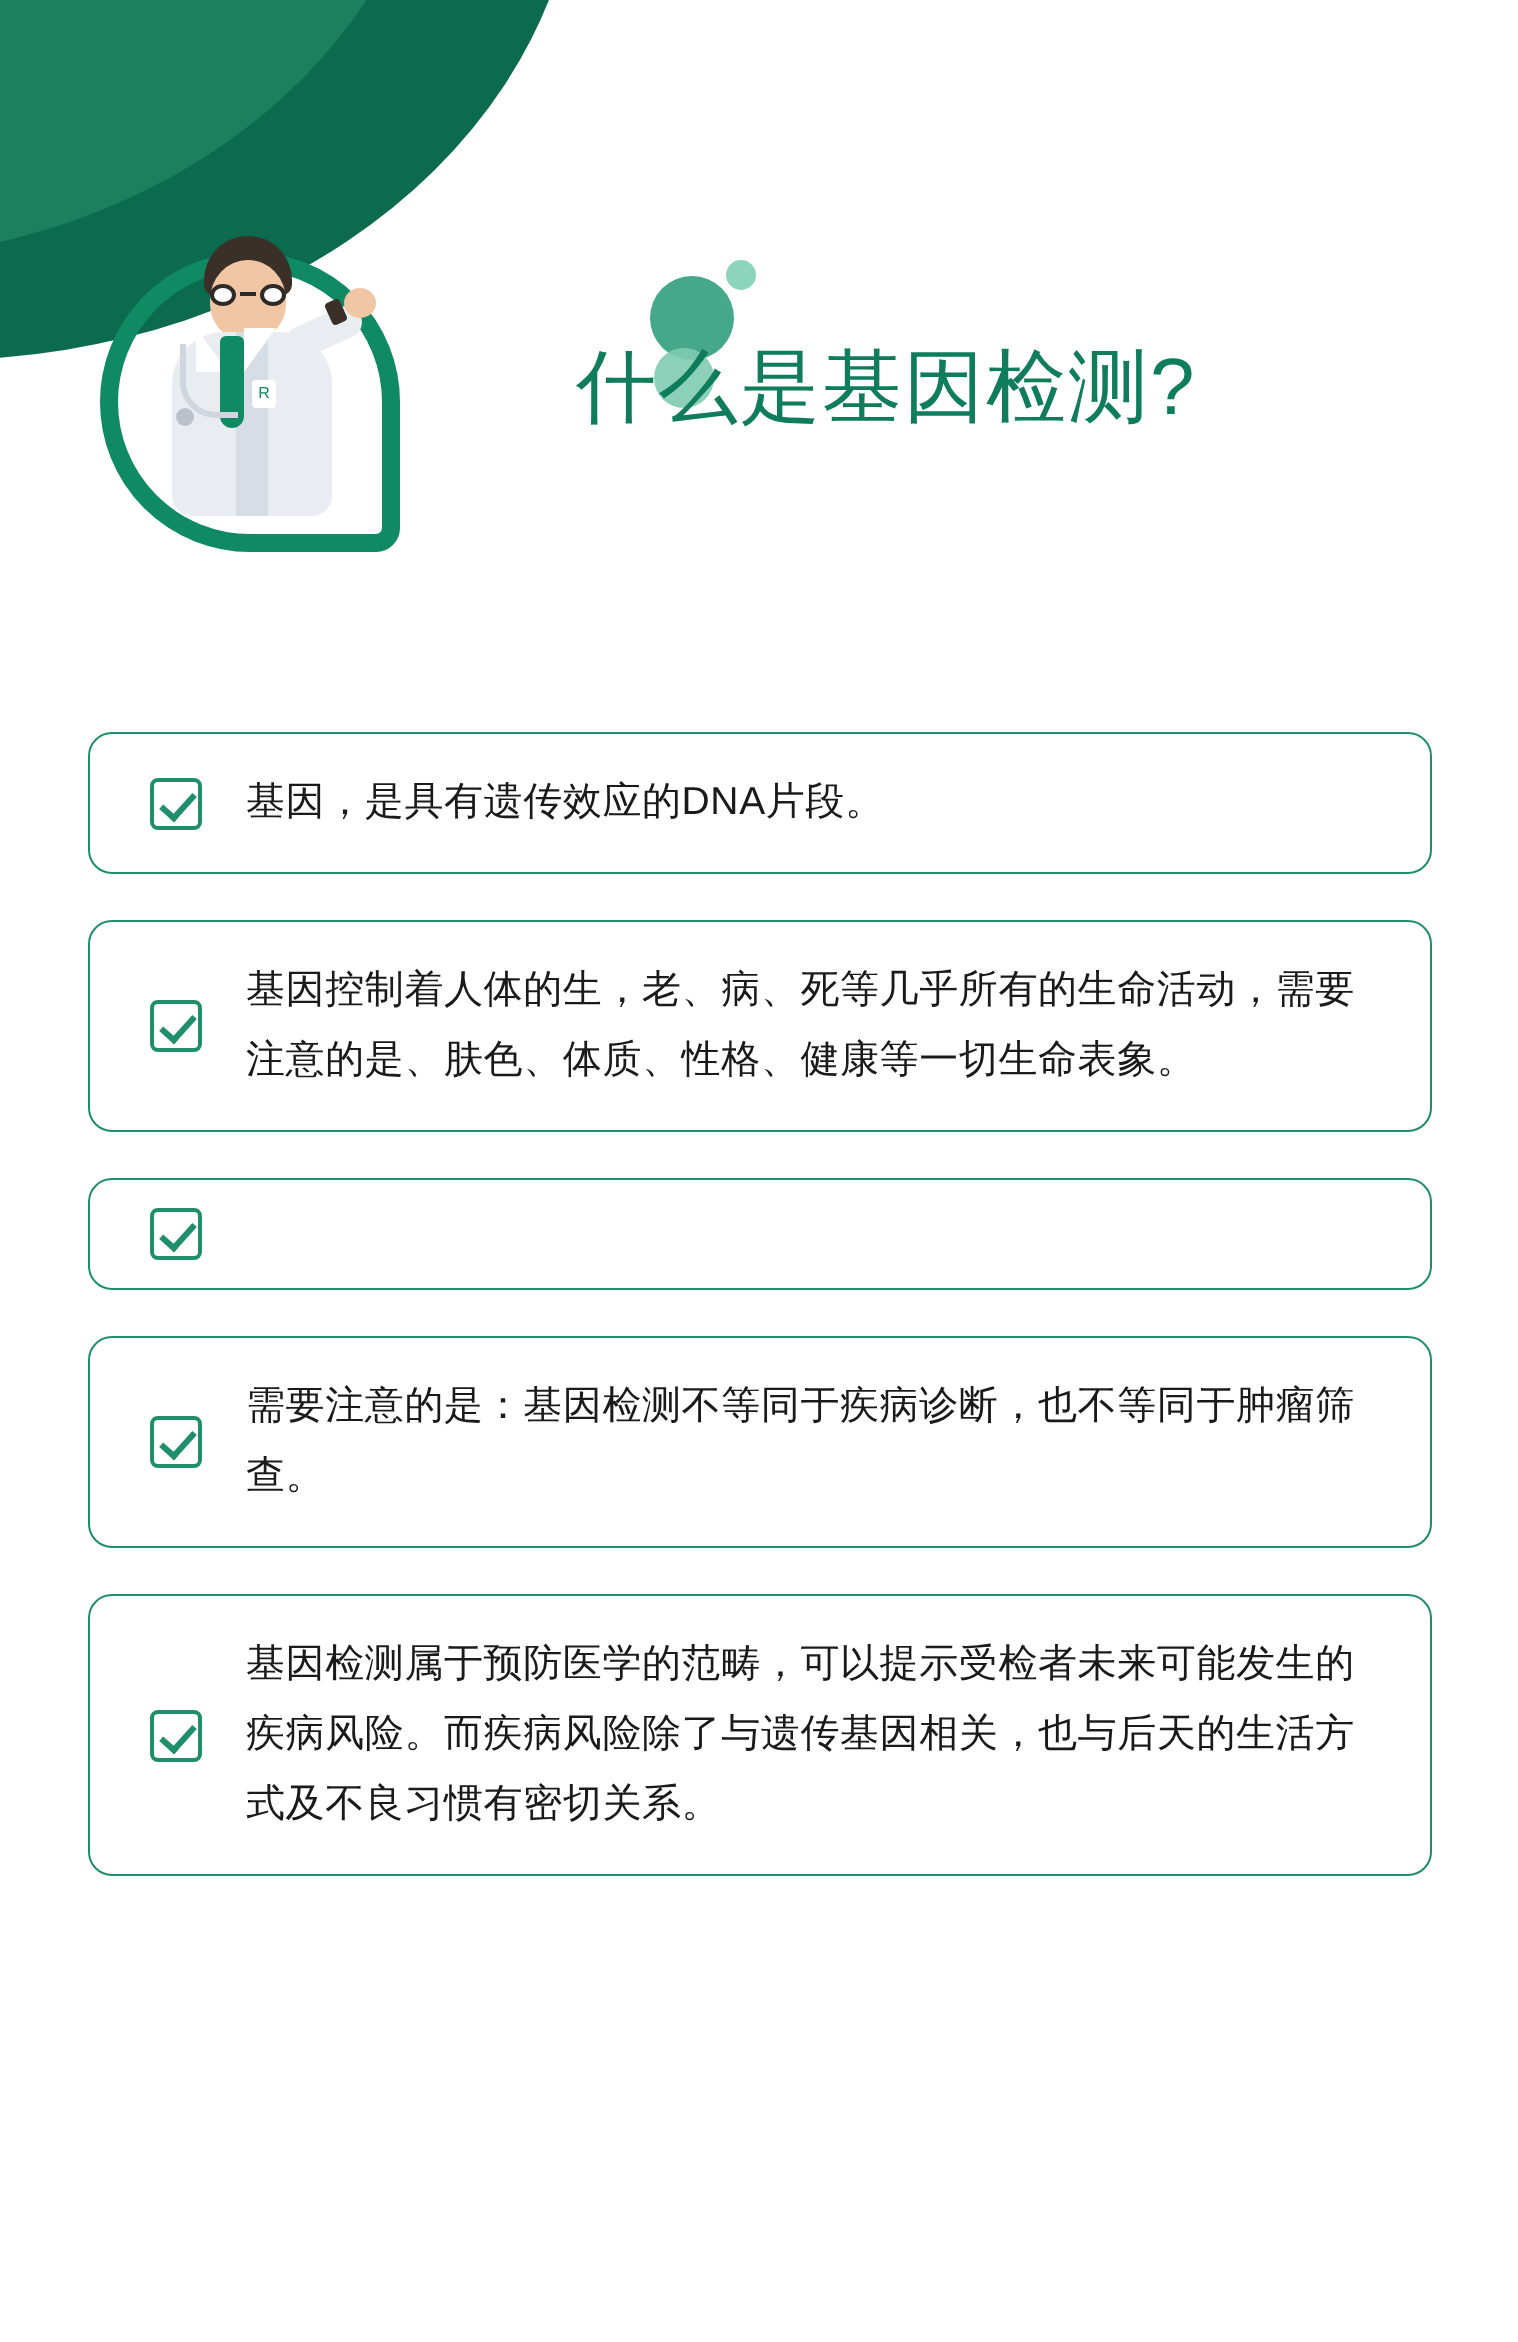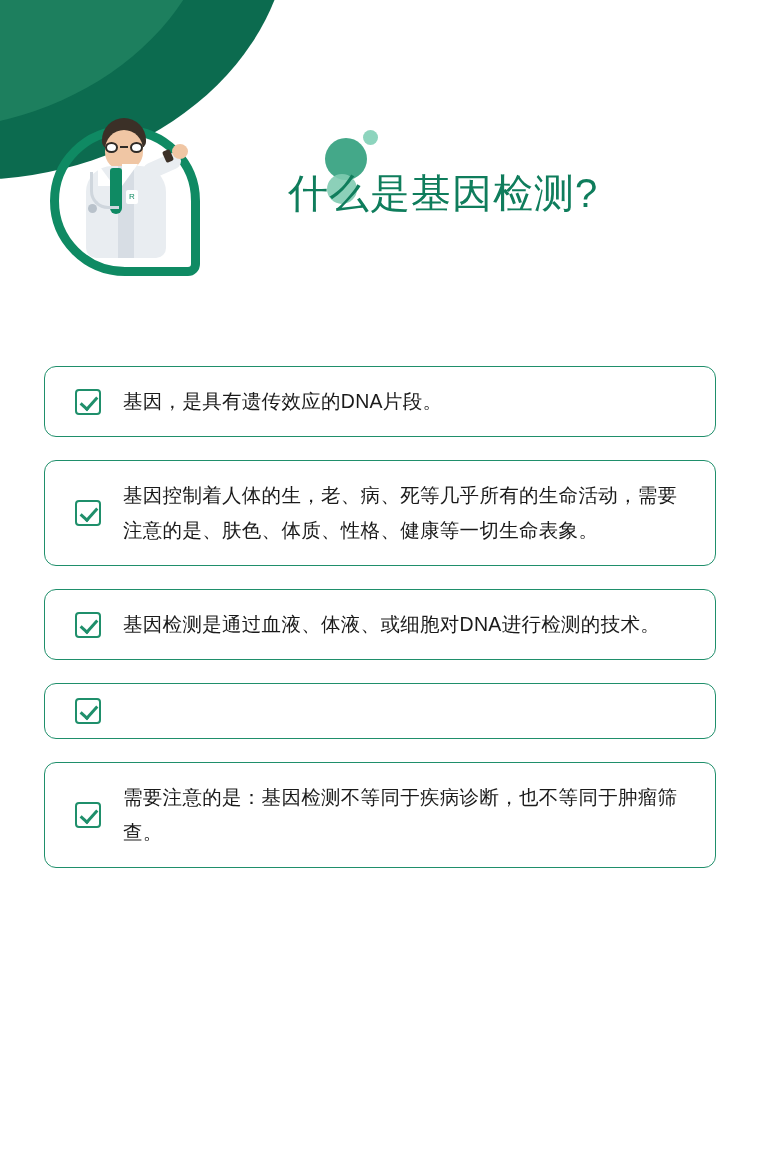--- a/index.html
+++ b/index.html
@@ -374,28 +374,28 @@
   <div class="card">
     <span class="check"></span>
     <span class="txt">基因，是具有遗传效应的DNA片段。</span>
   </div>
 
   <div class="card">
     <span class="check"></span>
     <span class="txt">基因控制着人体的生，老、病、死等几乎所有的生命活动，需要注意的是、肤色、体质、性格、健康等一切生命表象。</span>
   </div>
 
-  <div class="card">
-    <span class="check"></span>
-    <span class="txt">基因检测是通过血液、体液、或细胞对DNA进行检测的技术。</span>
-  </div>
 
   <div class="card">
     <span class="check"></span>
   </div>
 
   <div class="card">
     <span class="check"></span>
     <span class="txt">需要注意的是：基因检测不等同于疾病诊断，也不等同于肿瘤筛查。</span>
   </div>
 
+  <div class="card">
+    <span class="check"></span>
+    <span class="txt">基因检测属于预防医学的范畴，可以提示受检者未来可能发生的疾病风险。而疾病风险除了与遗传基因相关，也与后天的生活方式及不良习惯有密切关系。</span>
+  </div>
 
 </div>
 
 </body></html>

